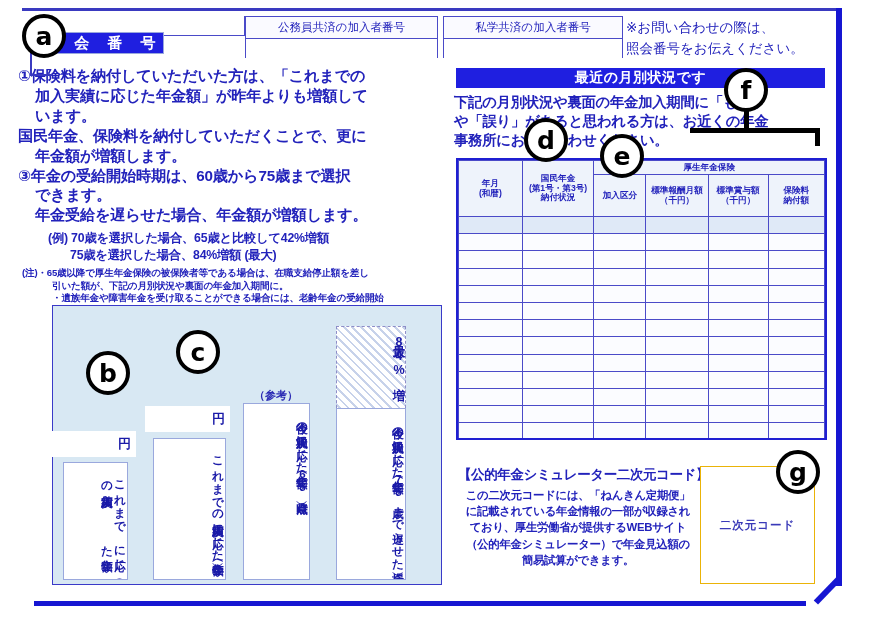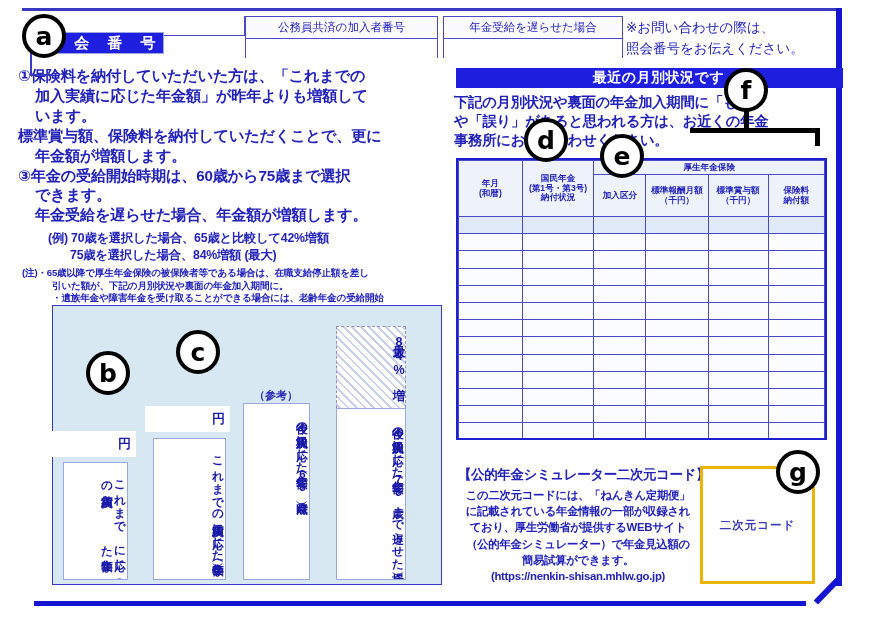--- a/index.html
+++ b/index.html
@@ -66,21 +66,21 @@
   .hatch-label{position:absolute;top:6px;left:0;right:0;
                writing-mode:vertical-rl;text-orientation:upright;
                font-size:12.5px;font-weight:bold;line-height:1.1;color:#1a1aa8;
                display:flex;justify-content:flex-start;padding-top:2px;box-sizing:border-box;}
   .ref-note{position:absolute;font-size:11px;font-weight:bold;line-height:1.32;
             color:#2a2ab4;text-align:center;}
 
   
   #rtitle{position:absolute;left:456px;top:68px;width:369px;height:20px;
           background:#1f1fe0;color:#ffffff;font-weight:bold;font-size:14px;
-          display:flex;align-items:center;justify-content:center;letter-spacing:0.5px;padding-left:18px;}
+          display:flex;align-items:center;justify-content:center;letter-spacing:0.5px;}
   #rdesc{position:absolute;left:454px;top:93px;width:378px;font-size:14.4px;
          font-weight:bold;line-height:1.33;letter-spacing:-0.3px;}
 
   
   #mtable{position:absolute;left:458px;top:160px;width:367px;border-collapse:collapse;
           table-layout:fixed;background:#ffffff;}
   #mtable td,#mtable th{border:1px solid #4a4ac8;box-sizing:border-box;
           font-size:8.6px;font-weight:bold;color:#2222bb;text-align:center;
           line-height:1.12;padding:1px 0;background:#eef3fb;}
   #mtable thead tr:first-child th{height:14px;}
@@ -89,21 +89,21 @@
   #mtable tbody tr:first-child td{background:#dfe9f7;}
   .tb-outer{position:absolute;left:456px;top:158px;width:371px;height:282px;
             border:2px solid #1f1fd2;box-sizing:border-box;pointer-events:none;}
 
   
   #qrtitle{position:absolute;left:458px;top:466px;font-size:13.5px;font-weight:bold;
            letter-spacing:-0.4px;}
   #qrtext{position:absolute;left:458px;top:487px;width:240px;font-size:11.4px;
           font-weight:bold;line-height:1.42;letter-spacing:-0.3px;text-align:center;}
   #qrbox{position:absolute;left:700px;top:466px;width:115px;height:118px;
-         border:3px solid #eab308;box-sizing:border-box;background:#ffffff;
+         border:1px solid #eab308;box-sizing:border-box;background:#ffffff;
          display:flex;align-items:center;justify-content:center;
          font-size:11.5px;font-weight:bold;color:#3a3ab8;letter-spacing:1px;}
 
   
   .cal{position:absolute;border-radius:50%;background:#ffffff;border:4px solid #000000;
        color:#000000;font-weight:bold;display:flex;align-items:center;justify-content:center;
        box-sizing:border-box;z-index:40;font-family:"DejaVu Sans",sans-serif;}
   .leader{position:absolute;background:#3a3ac0;z-index:5;}
   .blk{position:absolute;background:#000000;z-index:30;}
 </style>
@@ -121,34 +121,34 @@
     <div class="bar hdr-label">照 会 番 号</div>
     <div class="val"></div>
   </div>
 
   <div class="hdr hdr-cell" id="hdr-koumuin">
     <div class="cap">公務員共済の加入者番号</div>
     <div class="val"></div>
   </div>
 
   <div class="hdr hdr-cell" id="hdr-shigaku">
-    <div class="cap">年金受給を遅らせた場合</div>
+    <div class="cap">私学共済の加入者番号</div>
     <div class="val"></div>
   </div>
 
   <div id="hdr-note">
     <div>※お問い合わせの際は、</div>
     <div>照会番号をお伝えください。</div>
   </div>
 
   <div id="notes">
     <div class="note-line first">①保険料を納付していただいた方は、「これまでの</div>
     <div class="note-line">加入実績に応じた年金額」が昨年よりも増額して</div>
     <div class="note-line">います。</div>
-    <div class="note-line first">標準賞与額、保険料を納付していただくことで、更に</div>
+    <div class="note-line first">国民年金、保険料を納付していただくことで、更に</div>
     <div class="note-line">年金額が増額します。</div>
     <div class="note-line first">③年金の受給開始時期は、60歳から75歳まで選択</div>
     <div class="note-line">できます。</div>
     <div class="note-line">年金受給を遅らせた場合、年金額が増額します。</div>
     <div style="height:5px"></div>
     <div class="note-ex">(例) 70歳を選択した場合、65歳と比較して42%増額</div>
     <div class="note-ex i2">75歳を選択した場合、84%増額 (最大)</div>
     <div style="height:4px"></div>
     <div class="note-small">(注)・65歳以降で厚生年金保険の被保険者等である場合は、在職支給停止額を差し</div>
     <div class="note-small ind">引いた額が、下記の月別状況や裏面の年金加入期間に。</div>
@@ -367,21 +367,20 @@
   </table>
   <div class="tb-outer"></div>
 
   <div id="qrtitle">【公的年金シミュレーター二次元コード】</div>
   <div id="qrtext">
     <div>この二次元コードには、「ねんきん定期便」</div>
     <div>に記載されている年金情報の一部が収録され</div>
     <div>ており、厚生労働省が提供するWEBサイト</div>
     <div>（公的年金シミュレーター）で年金見込額の</div>
     <div>簡易試算ができます。</div>
-    <div>(https://nenkin-shisan.mhlw.go.jp)</div>
   </div>
   <div id="qrbox">二次元コード</div>
 
   <div class="leader" style="left:30px;top:40px;width:2px;height:36px;"></div>
   <div class="leader" style="left:30px;top:74px;width:22px;height:2px;"></div>
 
   <div class="blk" style="left:744px;top:110px;width:5px;height:22px;"></div>
   <div class="blk" style="left:690px;top:128px;width:130px;height:5px;"></div>
   <div class="blk" style="left:815px;top:128px;width:5px;height:18px;"></div>
 

